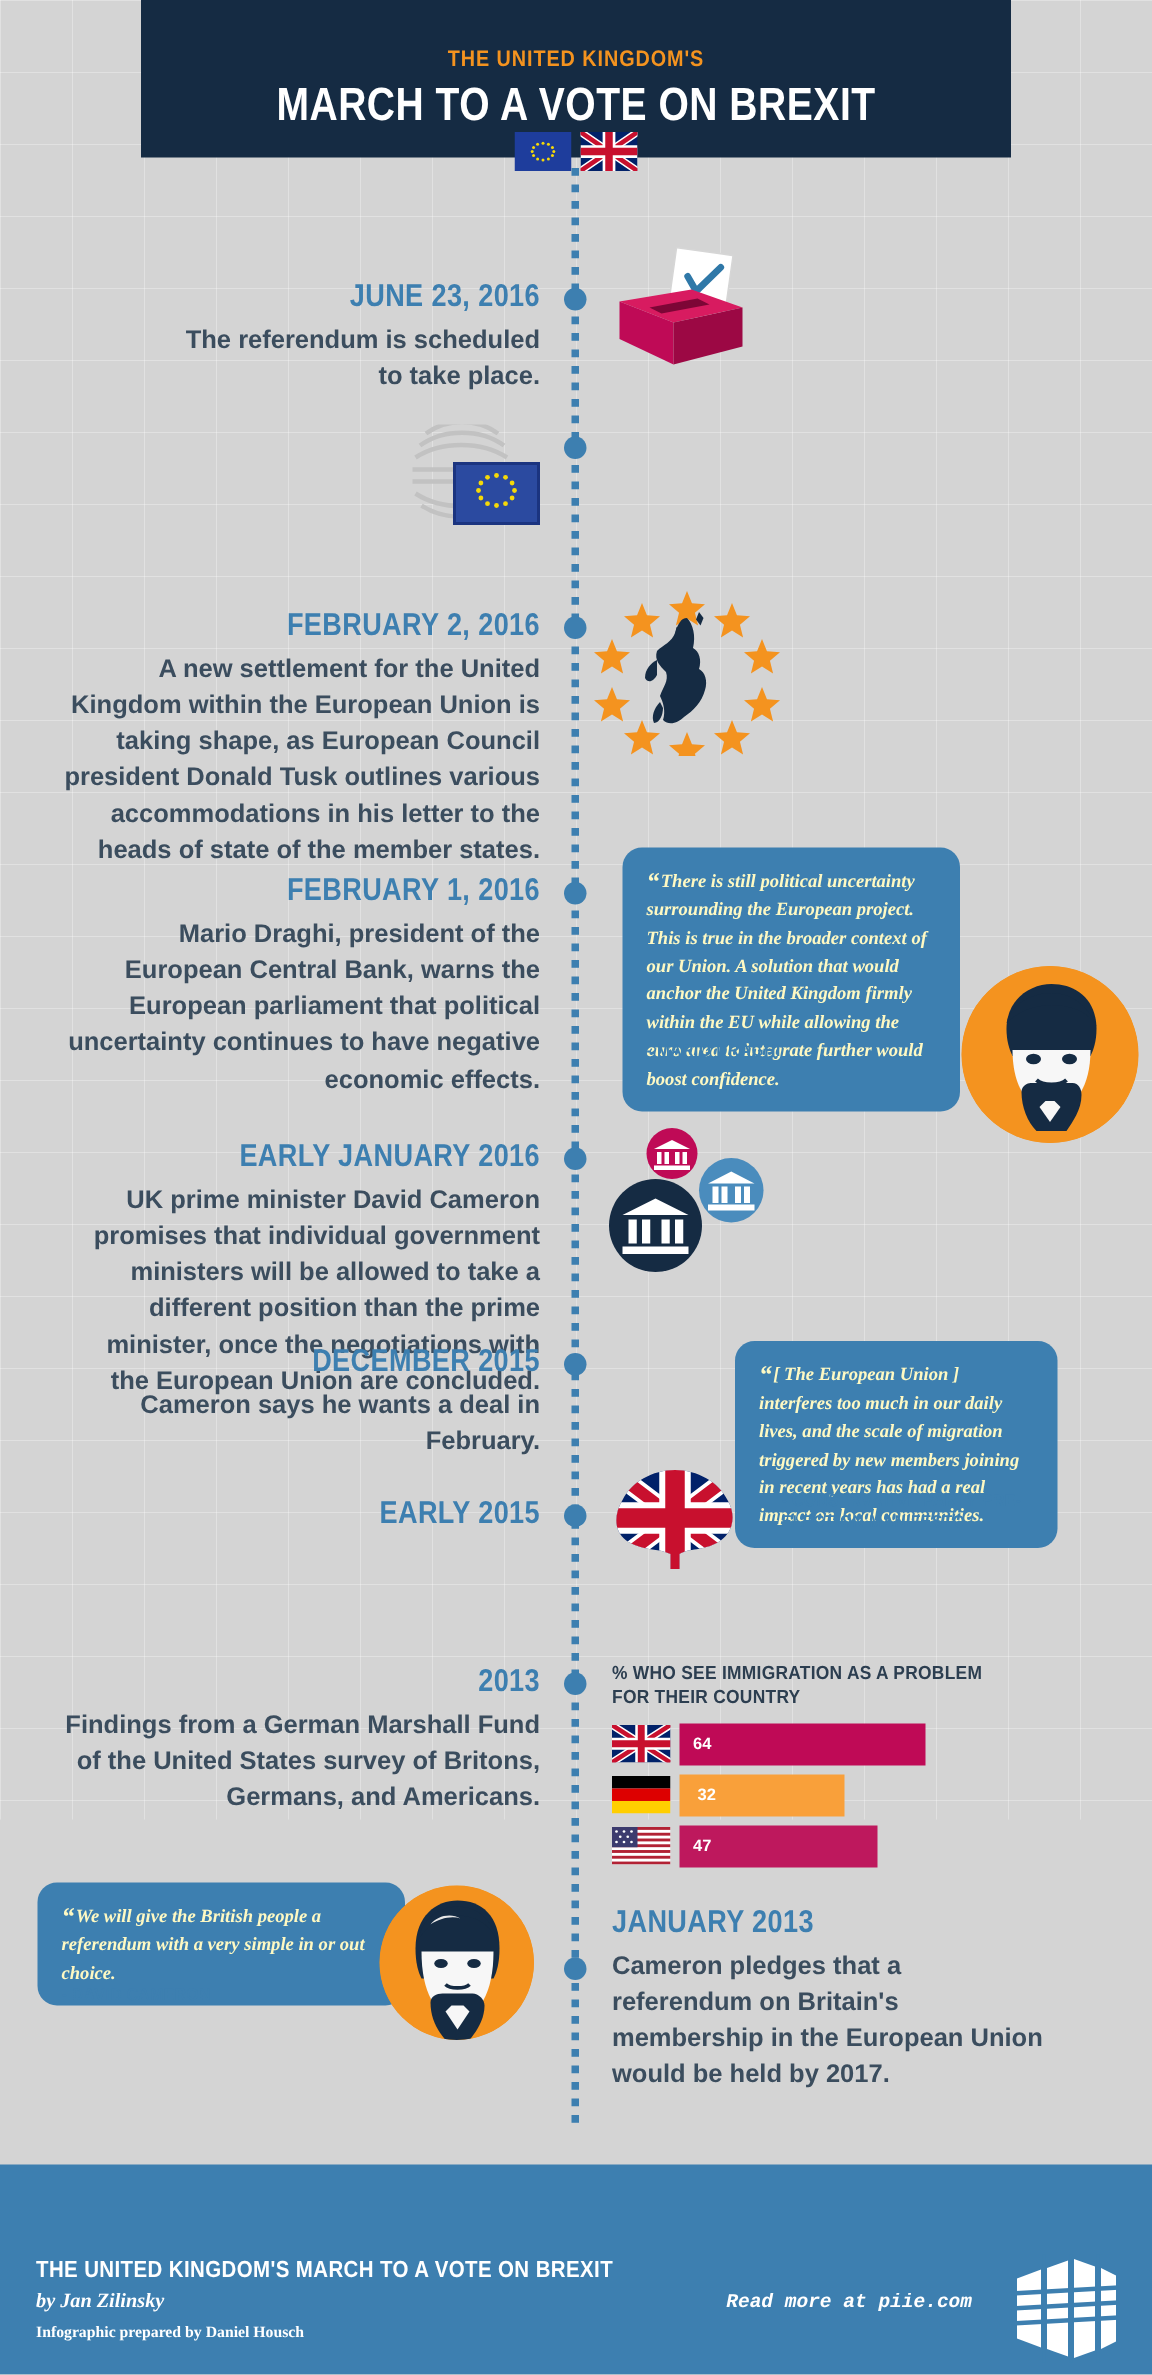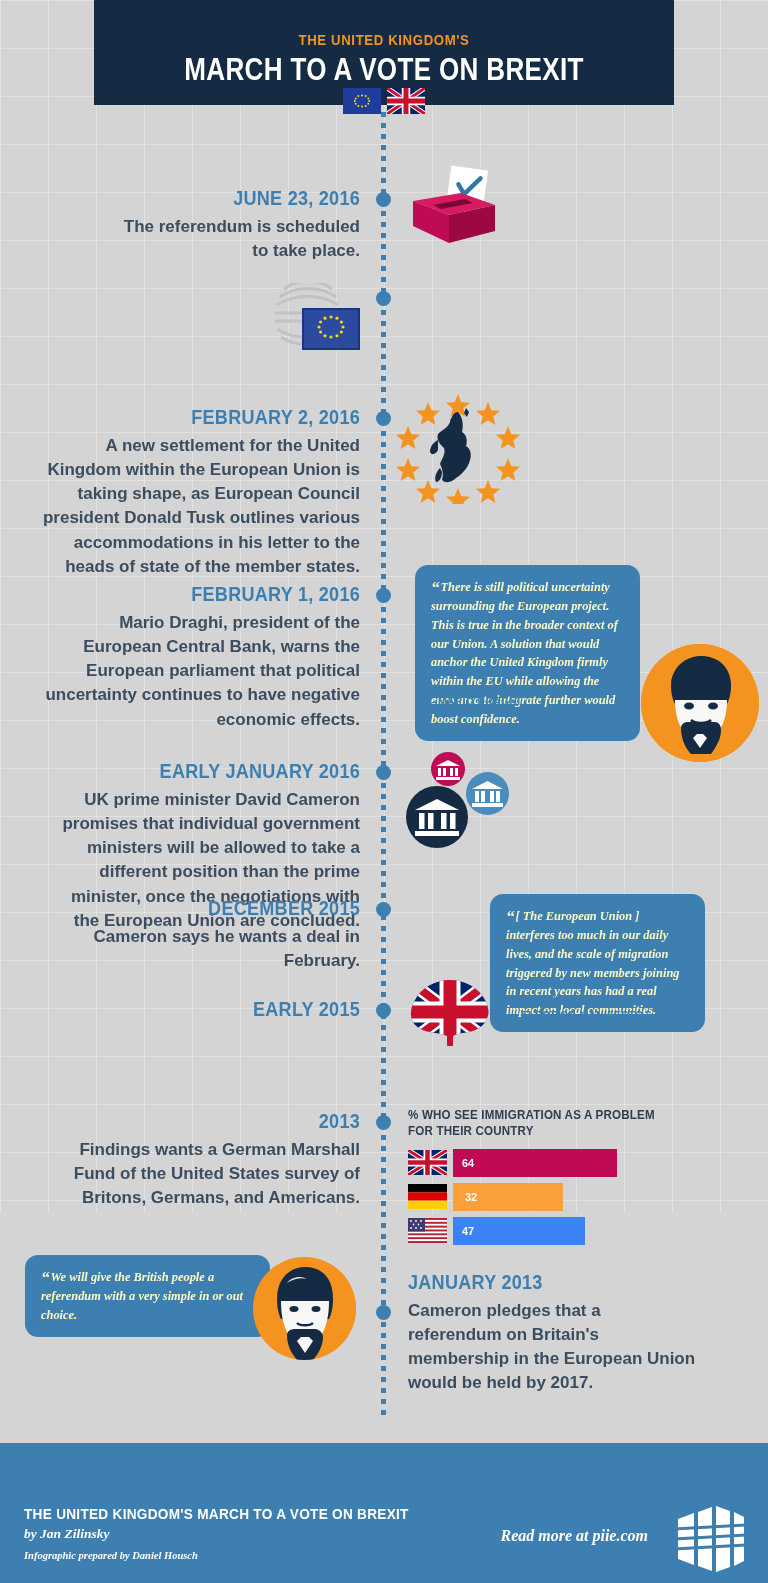--- a/index.html
+++ b/index.html
@@ -129,27 +129,27 @@
     font-weight: bold; font-size: 15.5px; letter-spacing: 0.3px;
     transform: scaleX(0.88); transform-origin: left center;
   }
   .footer-by {
     position: absolute; left: 24px; top: 83px;
     font-family: "Liberation Serif", serif; font-style: italic;
     font-weight: bold; font-size: 13.5px;
   }
   .footer-credit {
     position: absolute; left: 24px; top: 107px;
-    font-family: "Liberation Serif", serif; font-style: italic;
+    font-family: "Liberation Serif", serif; 
     font-size: 10.5px; font-weight: bold;
   }
   .footer-readmore {
     position: absolute; right: 120px; top: 84px;
-    font-family: Liberation Serif, serif; font-style: italic;
-    font-weight: bold; font-size: 16px;
+    font-family: Liberation Mono, monospace; font-style: italic;
+    font-weight: bold; font-size: 13px;
   }
   .footer-logo { position: absolute; right: 22px; top: 60px; }
 </style>
 </head>
 <body>
 
 <div class="page">
   <div class="grid-bg"></div>
 
   <div class="header">
@@ -373,21 +373,21 @@
       <path d="M0,0 L90,68 M90,0 L0,68" stroke="#fff" stroke-width="13"></path>
       <path d="M0,0 L90,68 M90,0 L0,68" stroke="#C8102E" stroke-width="8"></path>
       <path d="M45,0 L45,68 M0,34 L90,34" stroke="#fff" stroke-width="21"></path>
       <path d="M45,0 L45,68 M0,34 L90,34" stroke="#C8102E" stroke-width="13"></path>
     </g>
   </svg>
 
   <div class="dot" style="top:1115px;"></div>
   <div class="entry left" style="left:36px; top:1110px; width:324px;">
     <div class="date">2013</div>
-    <div class="body">Findings wants a German Marshall Fund of the United States survey of Britons, Germans, and Americans.</div>
+    <div class="body">Findings from a German Marshall Fund of the United States survey of Britons, Germans, and Americans.</div>
   </div>
 
   <div class="chart">
     <div class="chart-title">% WHO SEE IMMIGRATION AS A PROBLEM FOR THEIR COUNTRY</div>
 
     <div class="bar-row">
       <svg class="bar-flag" viewBox="0 0 39 25">
         <rect width="39" height="25" fill="#012169"></rect>
         <path d="M0,0 L39,25 M39,0 L0,25" stroke="#fff" stroke-width="5"></path>
         <path d="M0,0 L39,25 M39,0 L0,25" stroke="#C8102E" stroke-width="3"></path>
@@ -423,21 +423,21 @@
           <circle cx="3" cy="3" r="0.9"></circle>
             <circle cx="8" cy="3" r="0.9"></circle>
             <circle cx="13" cy="3" r="0.9"></circle>
           <circle cx="5.5" cy="6.5" r="0.9"></circle>
             <circle cx="10.5" cy="6.5" r="0.9"></circle>
           <circle cx="3" cy="10" r="0.9"></circle>
             <circle cx="8" cy="10" r="0.9"></circle>
             <circle cx="13" cy="10" r="0.9"></circle>
         </g>
       </svg>
-      <div class="bar" style="width:132px; background:#3b82f6;">47</div>
+      <div class="bar" style="width:132px; background:#be185d;">47</div>
     </div>
   </div>
 
   <div class="dot" style="top:1305px;"></div>
   <div class="entry right" style="left:408px; top:1271px; width:290px;">
     <div class="date">JANUARY 2013</div>
     <div class="body">Cameron pledges that a referendum on Britain's membership in the European Union would be held by 2017.</div>
   </div>
 
   <div class="bubble" style="left:25px; top:1255px; width:245px;">

